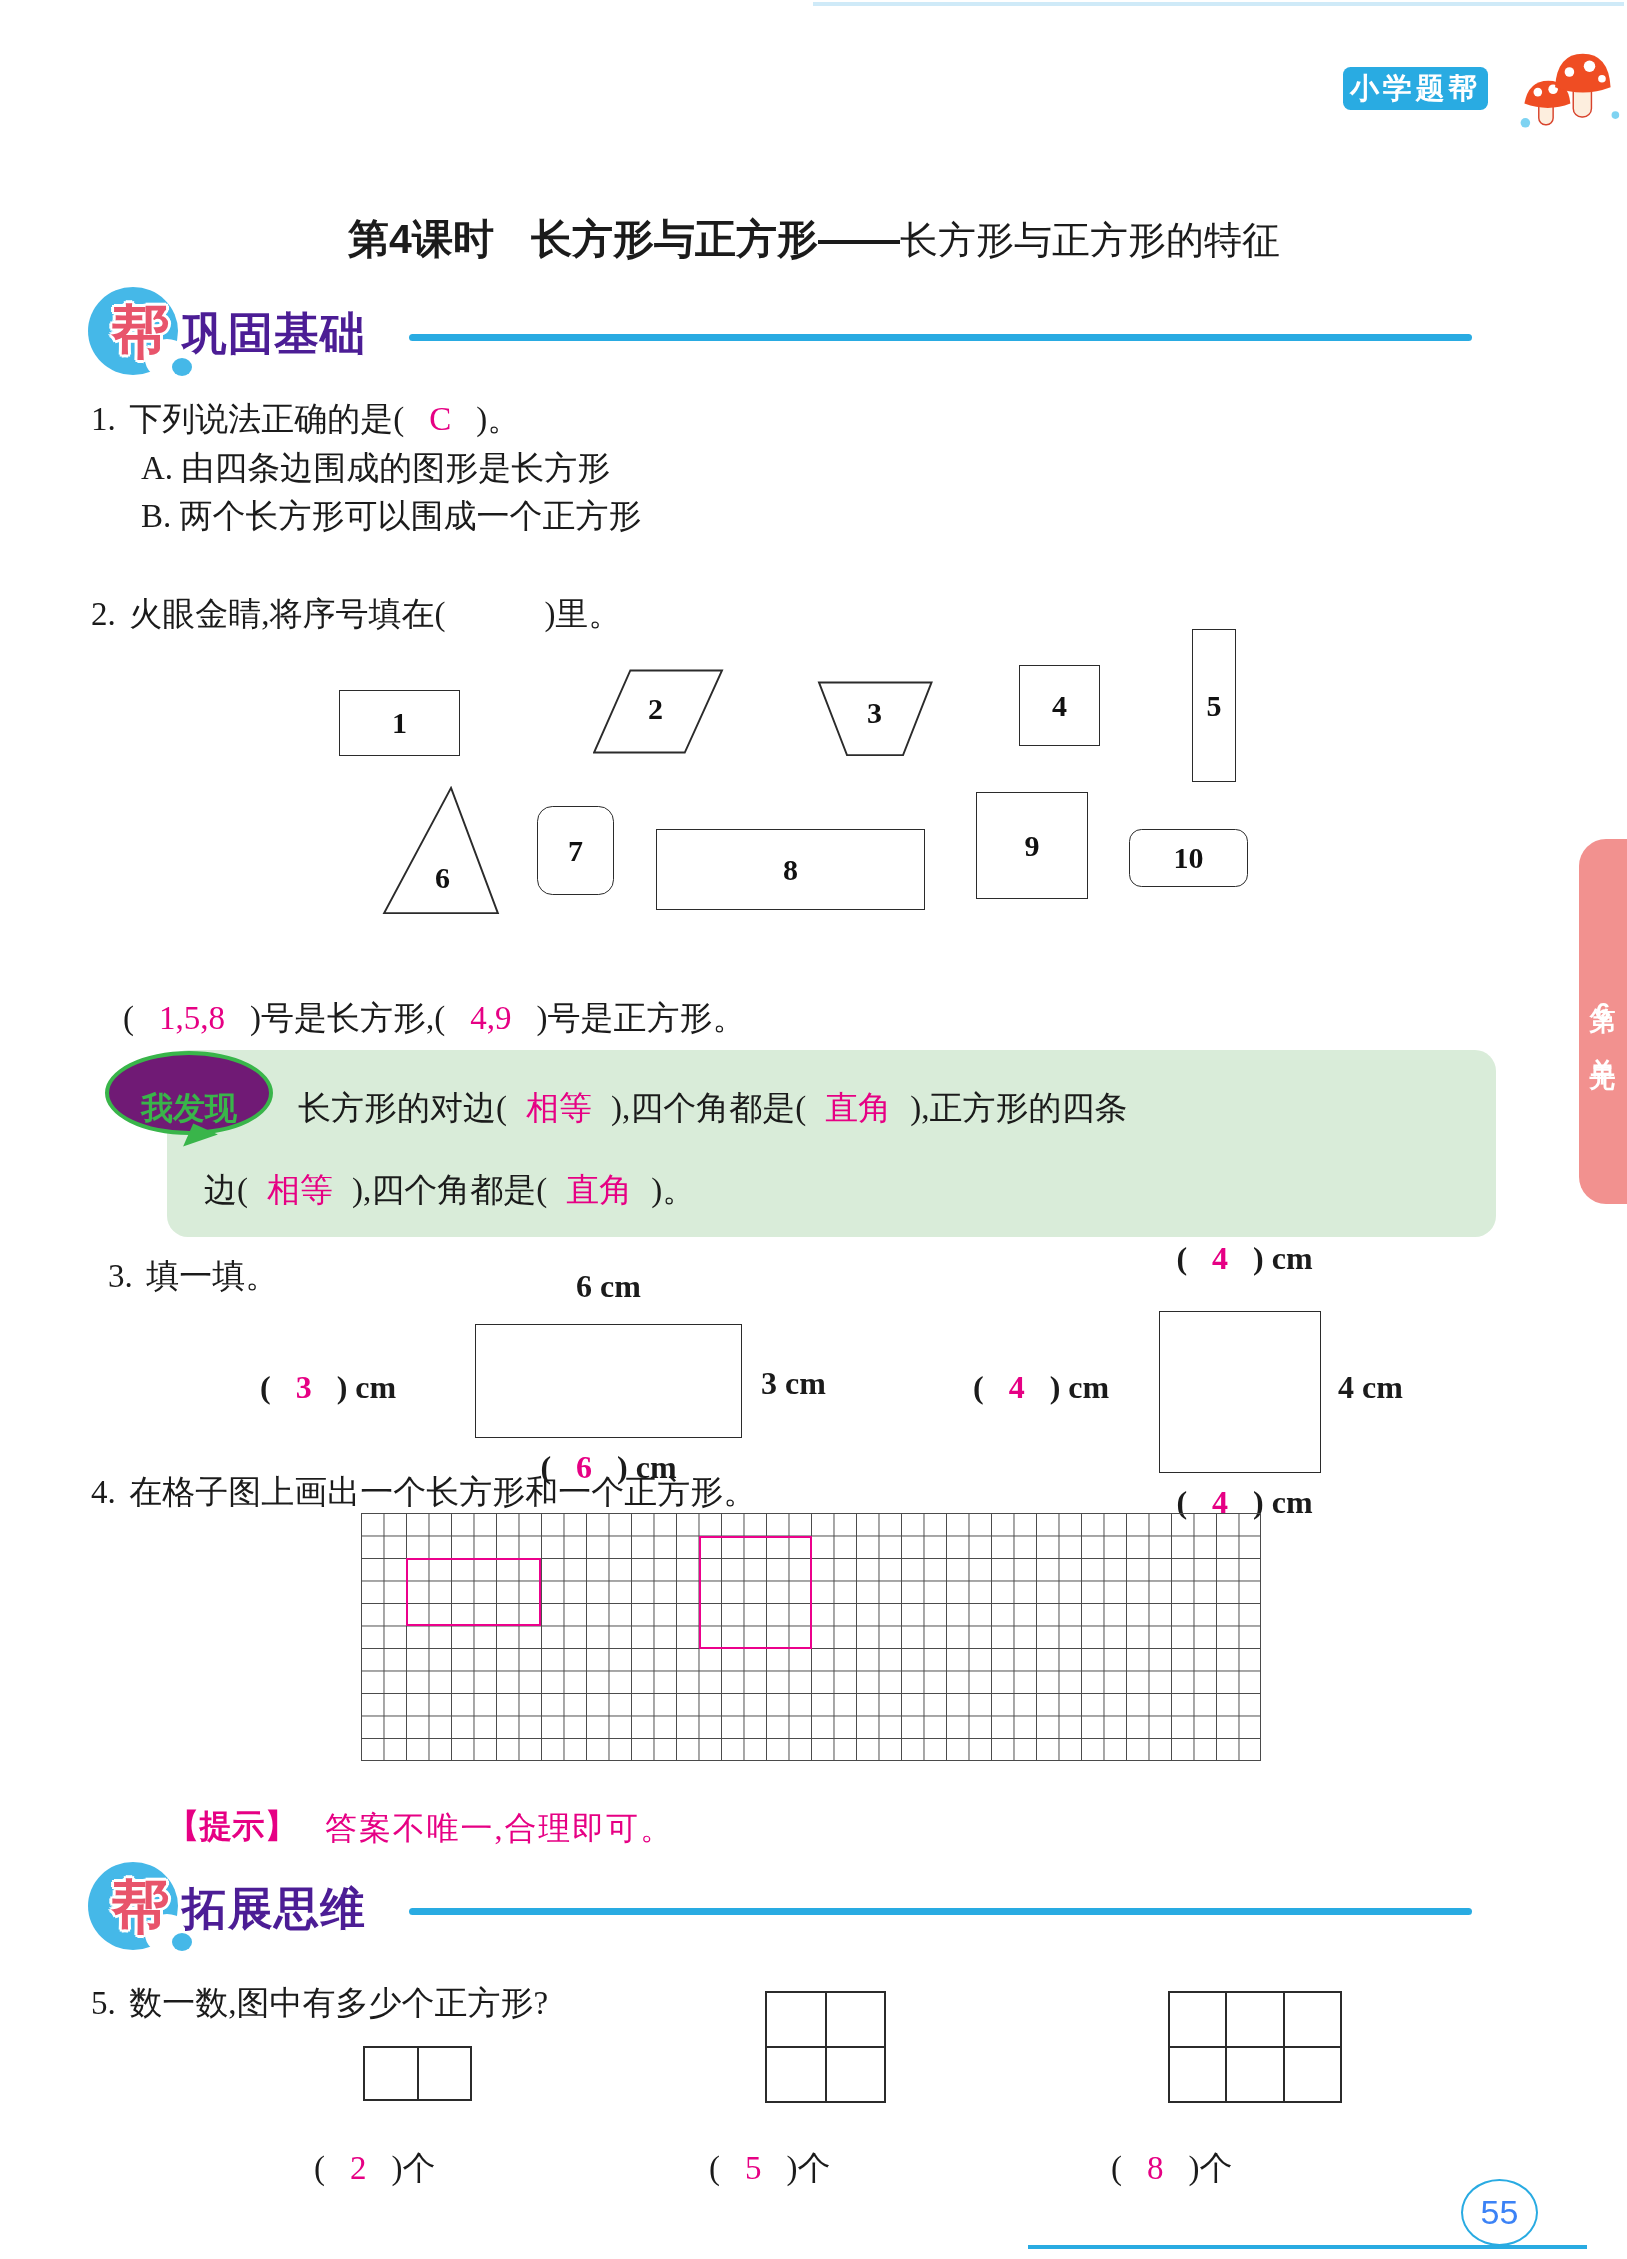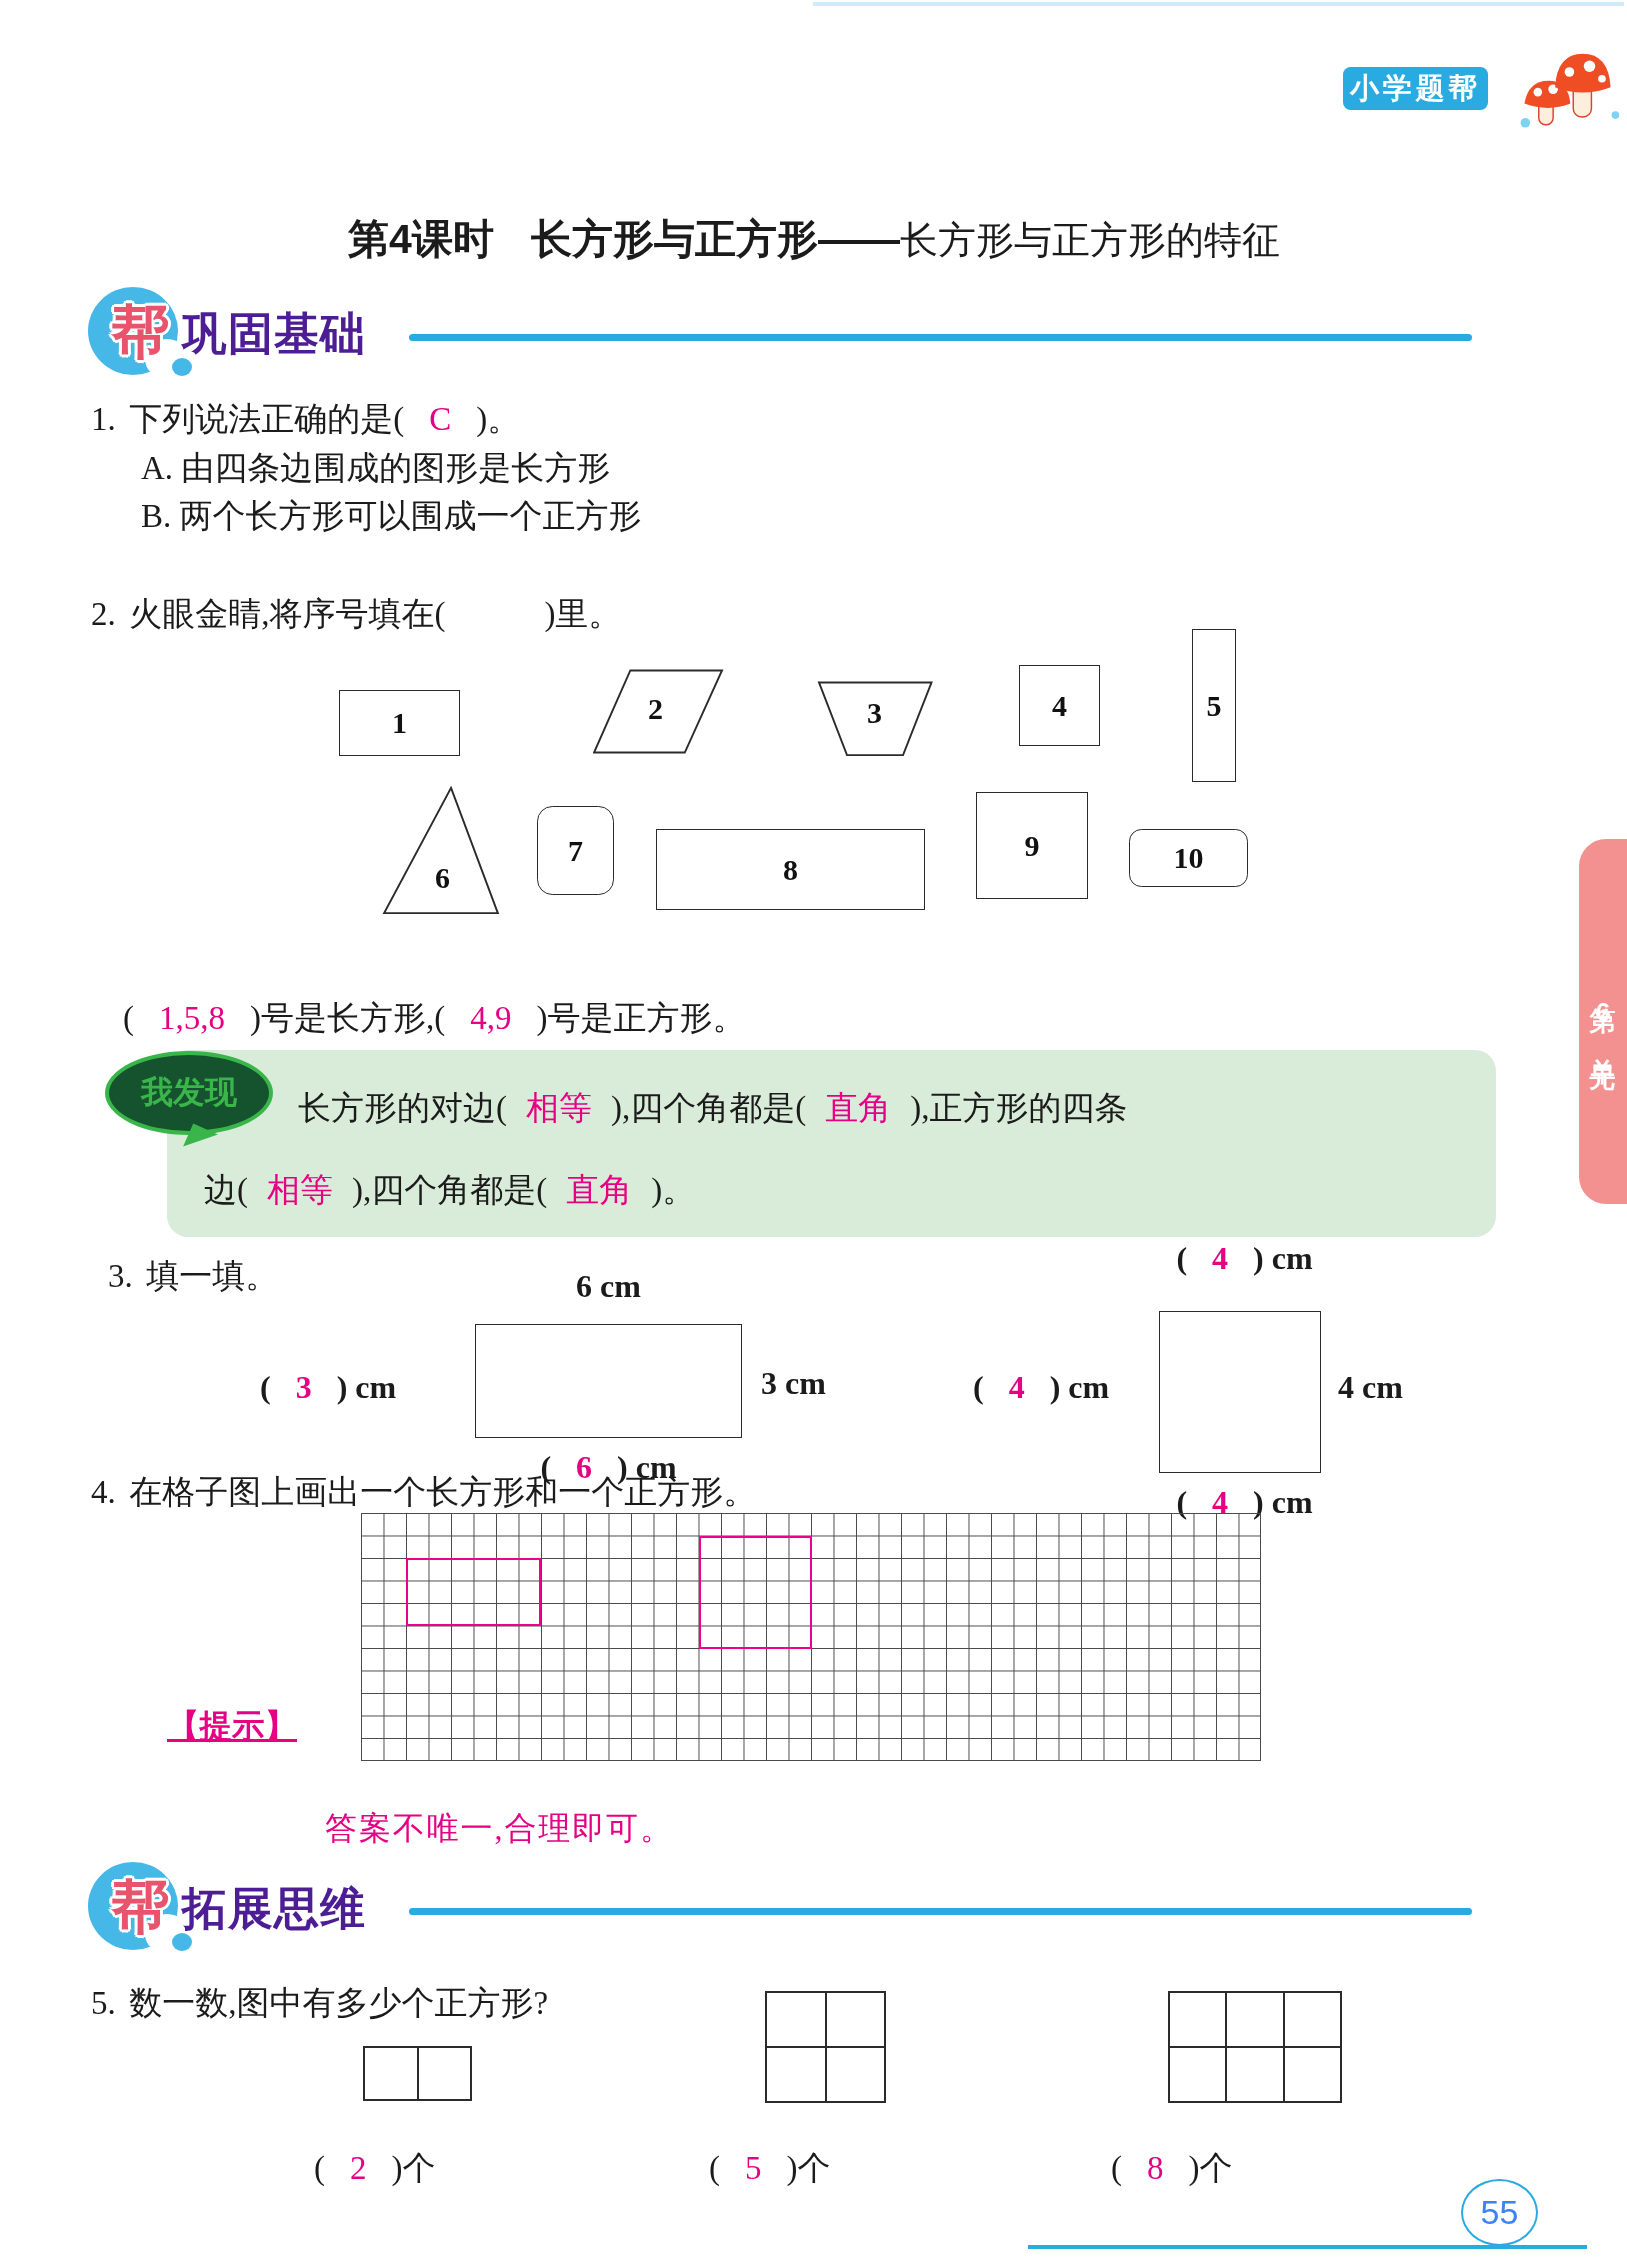--- a/index.html
+++ b/index.html
@@ -23,22 +23,22 @@
          text-shadow:-1.9px -1.9px 0 #fff,1.9px -1.9px 0 #fff,-1.9px 1.9px 0 #fff,1.9px 1.9px 0 #fff,2.9px 0 0 #fff,-2.9px 0 0 #fff,0 2.9px 0 #fff,0 -2.9px 0 #fff;}
   .blabel{position:absolute;left:94px;top:17px;font-family:"Liberation Sans",sans-serif;font-weight:700;font-size:45px;color:#4c1d95;letter-spacing:1px;white-space:nowrap;}
   .hline{position:absolute;height:6.7px;background:#29abe2;border-radius:3.8px;}
   
   .shape{position:absolute;border:1.9px solid #2b2b2b;box-sizing:border-box;display:flex;align-items:center;justify-content:center;
          font-family:"Liberation Serif",serif;font-weight:600;font-size:30px;color:#111;background:#fff;}
   .svgshape{position:absolute;}
   .slabel{position:absolute;font-family:"Liberation Serif",serif;font-weight:600;font-size:30px;color:#111;}
   
   .gbox{position:absolute;background:#d9ecd9;border-radius:21px;}
-  .bubble{position:absolute;background:#14532d;border:4.8px solid #39b54a;border-radius:50%;
-          display:flex;align-items:center;justify-content:center;
+  .bubble{position:absolute;background:#701a75;border:4.8px solid #39b54a;border-radius:50%;
+          display:flex;align-items:flex-end;justify-content:center;
           font-family:"Liberation Sans",sans-serif;font-weight:700;font-size:32px;color:#39b54a;box-sizing:border-box;}
   .bubble-tail{position:absolute;width:0;height:0;border-left:27px solid #39b54a;border-bottom:25px solid transparent;transform:rotate(24deg);}
   
   .mlabel{position:absolute;font-family:"Liberation Serif",serif;font-weight:600;font-size:32px;color:#1b1b1b;white-space:nowrap;}
   .center{text-align:center;}
   
   .grid{position:absolute;background-image:linear-gradient(to right,#4a4a4a 1px,transparent 1px),linear-gradient(to bottom,#4a4a4a 1px,transparent 1px);
         background-size:22.5px 22.5px;border-right:1px solid #4a4a4a;border-bottom:1px solid #4a4a4a;box-sizing:border-box;}
   .drawn{position:absolute;border:2.9px solid #ec008c;box-sizing:border-box;}
   
@@ -190,21 +190,21 @@
     <span>(</span><span class="pk">4</span><span>) cm</span>
   </div>
 
   <div class="txt" style="left:91px;top:1470px;">
     <span class="qnum">4.</span><span>在格子图上画出一个长方形和一个正方形。</span>
   </div>
   <div class="grid" style="left:361px;top:1513px;width:900px;height:248px;">
     <div class="drawn" style="left:45px;top:45px;width:135px;height:68px;"></div>
     <div class="drawn" style="left:338px;top:23px;width:113px;height:113px;"></div>
   </div>
-  <div class="hint-label" style="left:167px;top:1705px;text-decoration:underline;">【提示】</div>
+  <div class="hint-label" style="left:167px;top:1805px;">【提示】</div>
   <div class="hint-text" style="left:325px;top:1807px;">答案不唯一,合理即可。</div>
 
   <div class="badge" style="left:88px;top:1862px;">
     <div class="bcirc"></div>
     <div class="bdot"></div>
     <div class="bchar">帮</div>
     <div class="blabel">拓展思维</div>
   </div>
   <div class="hline" style="left:409px;top:1908px;width:1063px;"></div>
 

